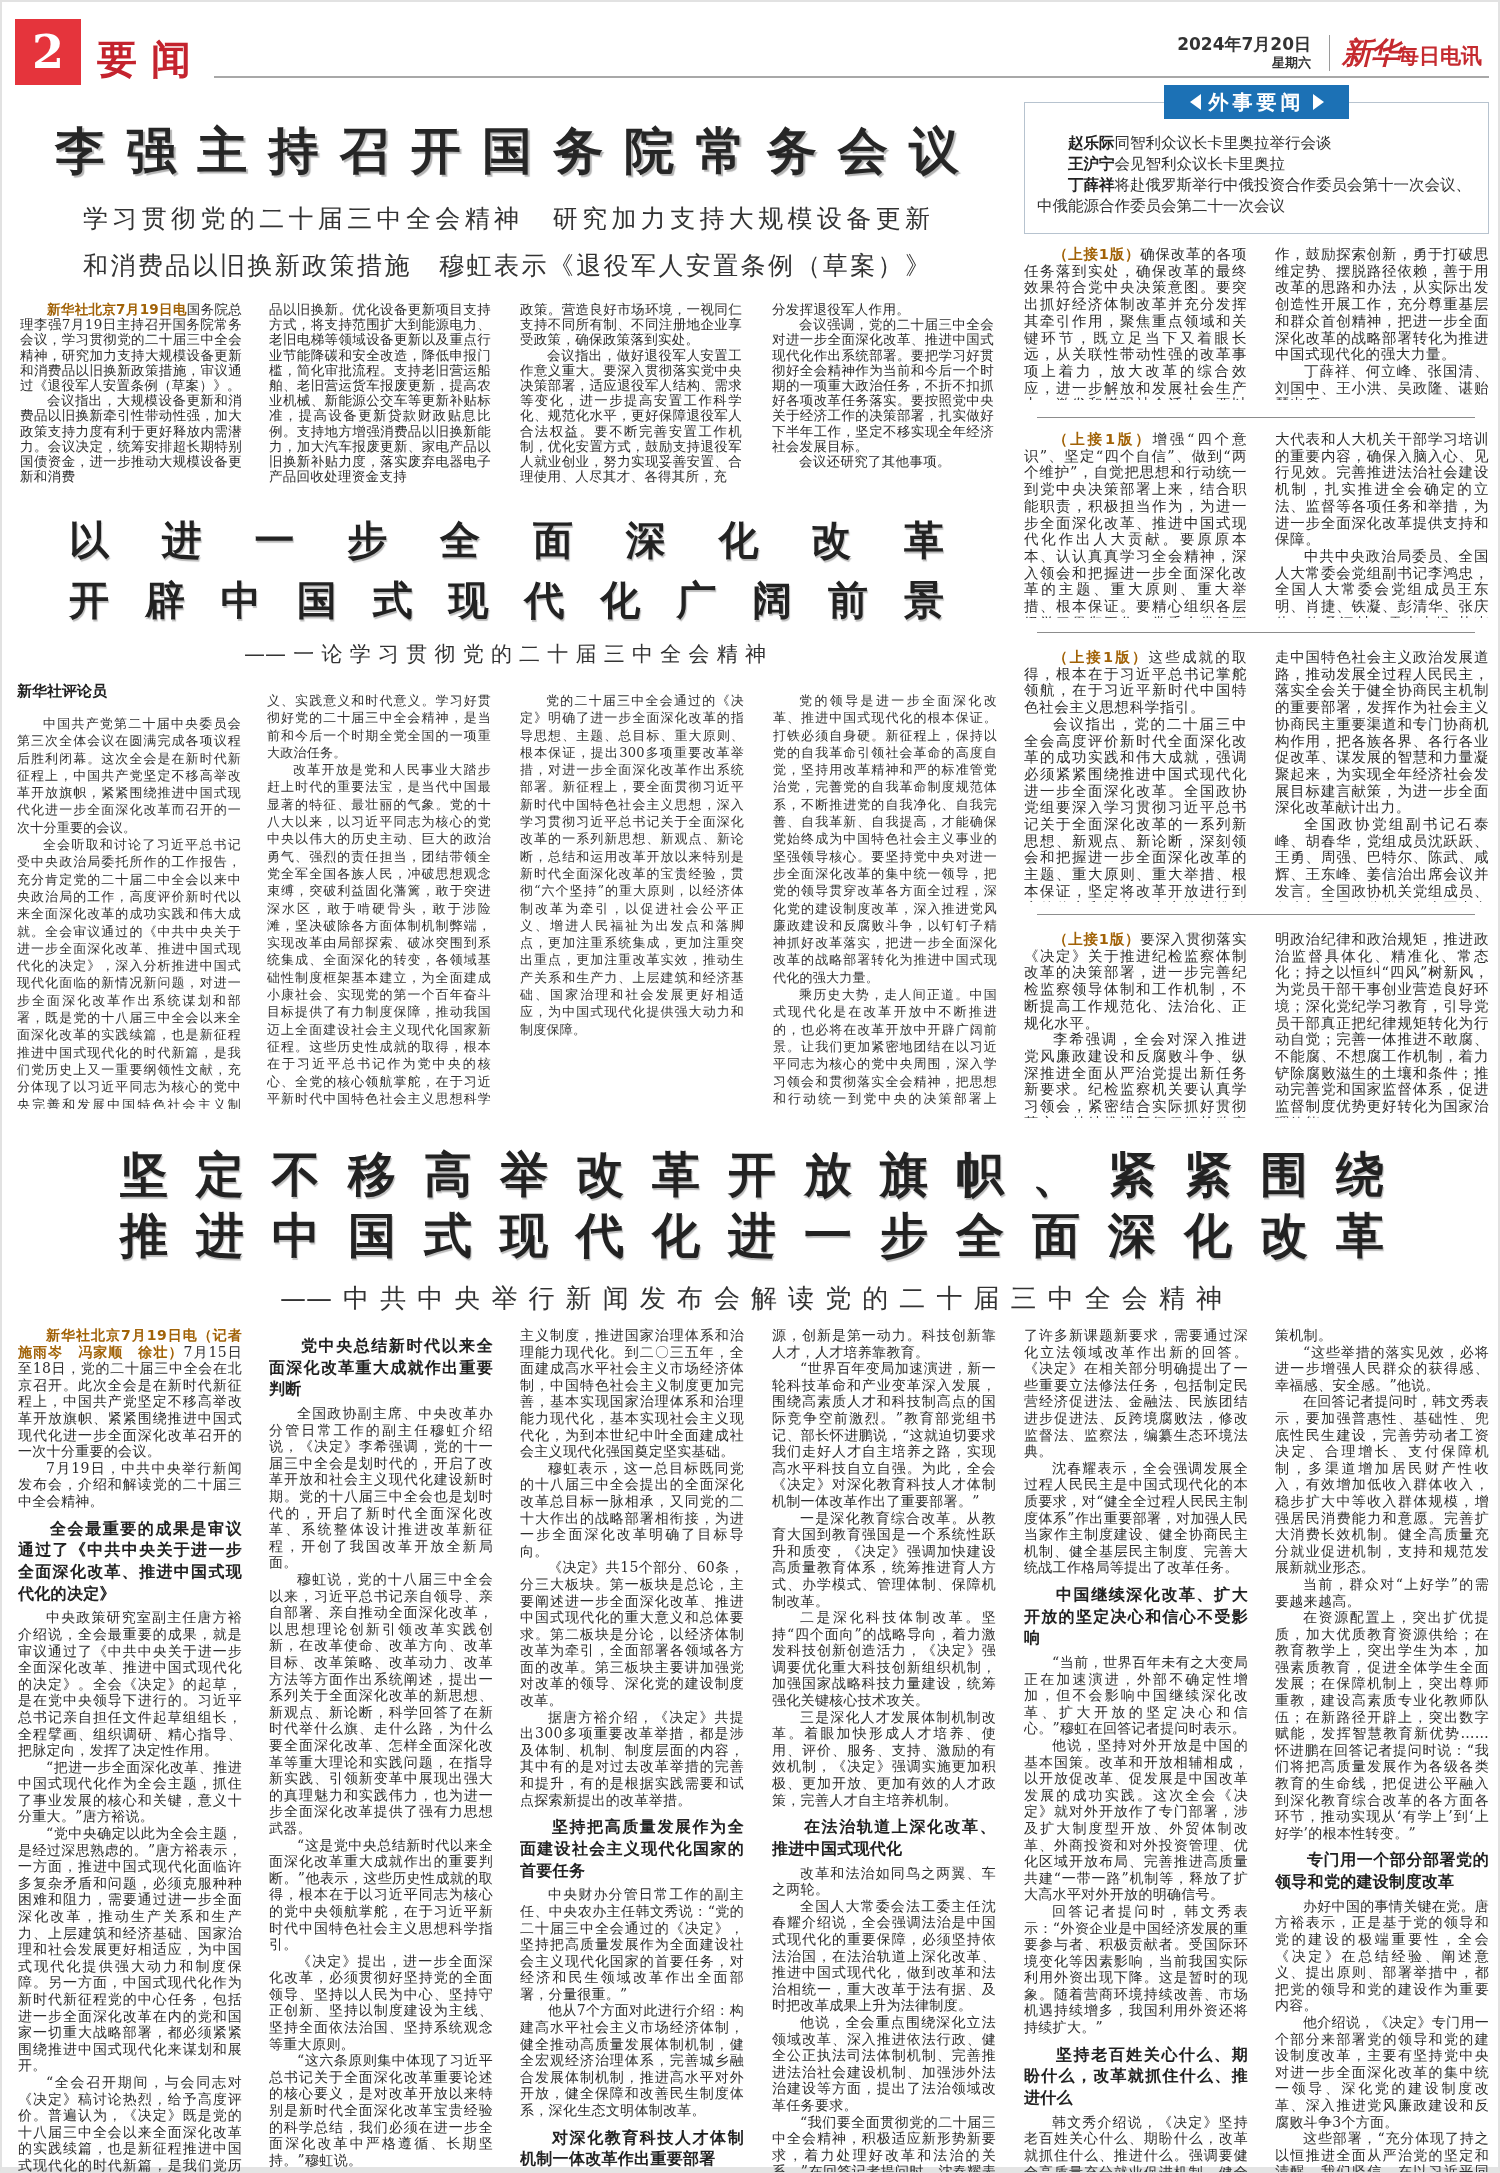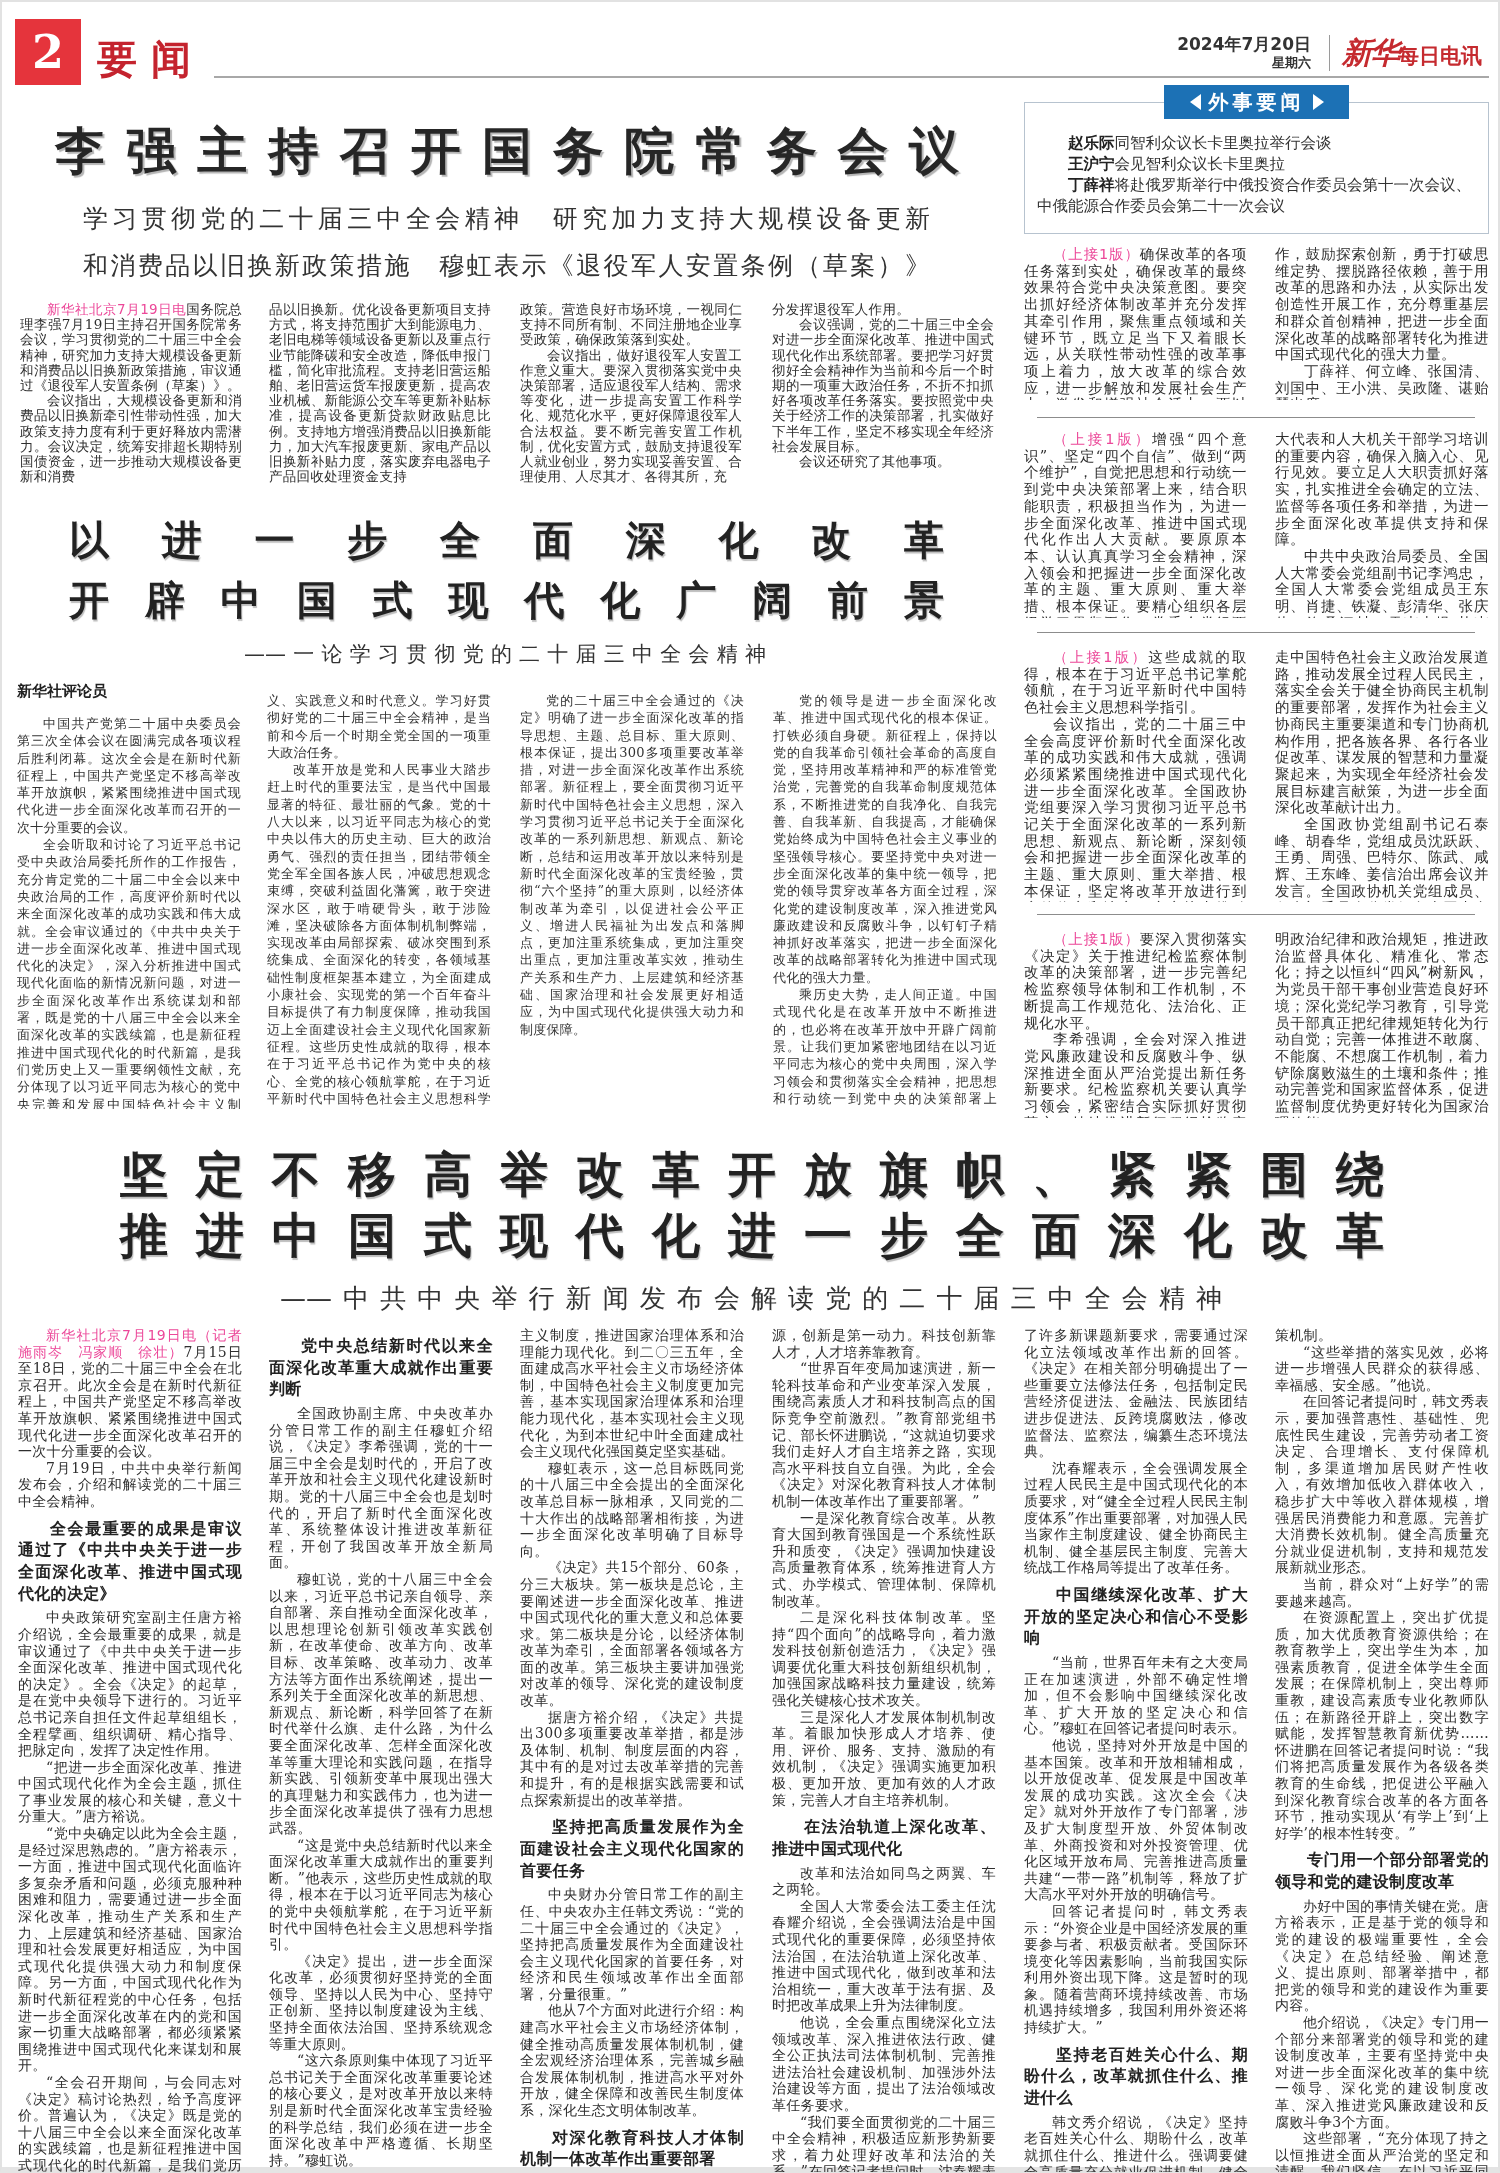--- a/index.html
+++ b/index.html
@@ -39,21 +39,21 @@
 .ed-byline{left:15px;top:680px;font:bold 15px/18px "DejaVu Sans",sans-serif;color:#222}
 
 .pc-h{left:118px;width:1264px;font:bold 48px/52px "DejaVu Serif",serif;color:#222;text-align:justify;text-align-last:justify;text-shadow:1px 2px 1px #bdbdbd;white-space:nowrap;cursor:pointer}
 .pc-h1{top:1146px}.pc-h2{top:1207px}
 .pc-sub{left:278px;top:1281px;width:942px;font:26px/30px "DejaVu Sans",sans-serif;color:#333;text-align:justify;text-align-last:justify;white-space:nowrap}
 
 
 .col{overflow:hidden}
 .p{text-indent:2em;text-align:justify}
 .cont{text-indent:0}
-.lead{font-family:"DejaVu Sans",sans-serif;font-weight:normal;color:#ec4899}
+.lead{font-family:"DejaVu Sans",sans-serif;font-weight:bold;color:#a16207}
 
 .a1{top:300px;height:190px;width:222px;font-size:13.5px;line-height:15.2px;letter-spacing:0.3px}
 .a1c1{left:18px}.a1c2{left:267px}.a1c3{left:518px}.a1c4{left:770px}
 
 .rb{font-size:14.5px;line-height:16.7px;letter-spacing:0.6px}
 .rbA{left:1022px;width:223px}.rbB{left:1273px;width:214px}
 .rb1{top:244px;height:154px}.rb2{top:429px;height:187px}.rb3{top:647px;height:253px}.rb4{top:929px;height:187px}
 .dv{left:1035px;width:438px;height:1px;background:#8c8c8c}
 .dv1{top:415px}.dv2{top:630px}.dv3{top:912px}
 
@@ -120,21 +120,21 @@
   <div class="abs col rb rbB rb1">
     <p class="p cont">作，鼓励探索创新，勇于打破思维定势、摆脱路径依赖，善于用改革的思路和办法，从实际出发创造性开展工作，充分尊重基层和群众首创精神，把进一步全面深化改革的战略部署转化为推进中国式现代化的强大力量。</p>
     <p class="p">丁薛祥、何立峰、张国清、刘国中、王小洪、吴政隆、谌贻琴出席。</p>
   </div>
   <div class="abs dv dv1"></div>
 
   <div class="abs col rb rbA rb2">
     <p class="p"><b class="lead">（上接1版）</b><span>增强“四个意识”、坚定“四个自信”、做到“两个维护”，自觉把思想和行动统一到党中央决策部署上来，结合职能职责，积极担当作为，为进一步全面深化改革、推进中国式现代化作出人大贡献。要原原本本、认认真真学习全会精神，深入领会和把握进一步全面深化改革的主题、重大原则、重大举措、根本保证。要精心组织各层级学习贯彻工作，常委会党组要先学一步、学深一层、作出表率，把学习贯彻全会精神作为人</span></p>
   </div>
   <div class="abs col rb rbB rb2">
-    <p class="p cont">大代表和人大机关干部学习培训的重要内容，确保入脑入心、见行见效。要立足人大职责抓好落实，扎实推进全会确定的立法、监督等各项任务和举措，为进一步全面深化改革提供支持和保障。</p>
+    <p class="p cont">大代表和人大机关干部学习培训的重要内容，确保入脑入心、见行见效。完善推进法治社会建设机制，扎实推进全会确定的立法、监督等各项任务和举措，为进一步全面深化改革提供支持和保障。</p>
     <p class="p">中共中央政治局委员、全国人大常委会党组副书记李鸿忠，全国人大常委会党组成员王东明、肖捷、铁凝、彭清华、张庆伟、洛桑江村、雪克来提·扎克尔、刘奇出席会议。</p>
   </div>
   <div class="abs dv dv2"></div>
 
   <div class="abs col rb rbA rb3">
     <p class="p"><b class="lead">（上接1版）</b><span>这些成就的取得，根本在于习近平总书记掌舵领航，在于习近平新时代中国特色社会主义思想科学指引。</span></p>
     <p class="p">会议指出，党的二十届三中全会高度评价新时代全面深化改革的成功实践和伟大成就，强调必须紧紧围绕推进中国式现代化进一步全面深化改革。全国政协党组要深入学习贯彻习近平总书记关于全面深化改革的一系列新思想、新观点、新论断，深刻领会和把握进一步全面深化改革的主题、重大原则、重大举措、根本保证，坚定将改革开放进行到底的信心和决心，齐心协力推动全会精神贯彻落实。</p>
 
   </div>
   <div class="abs col rb rbB rb3">

